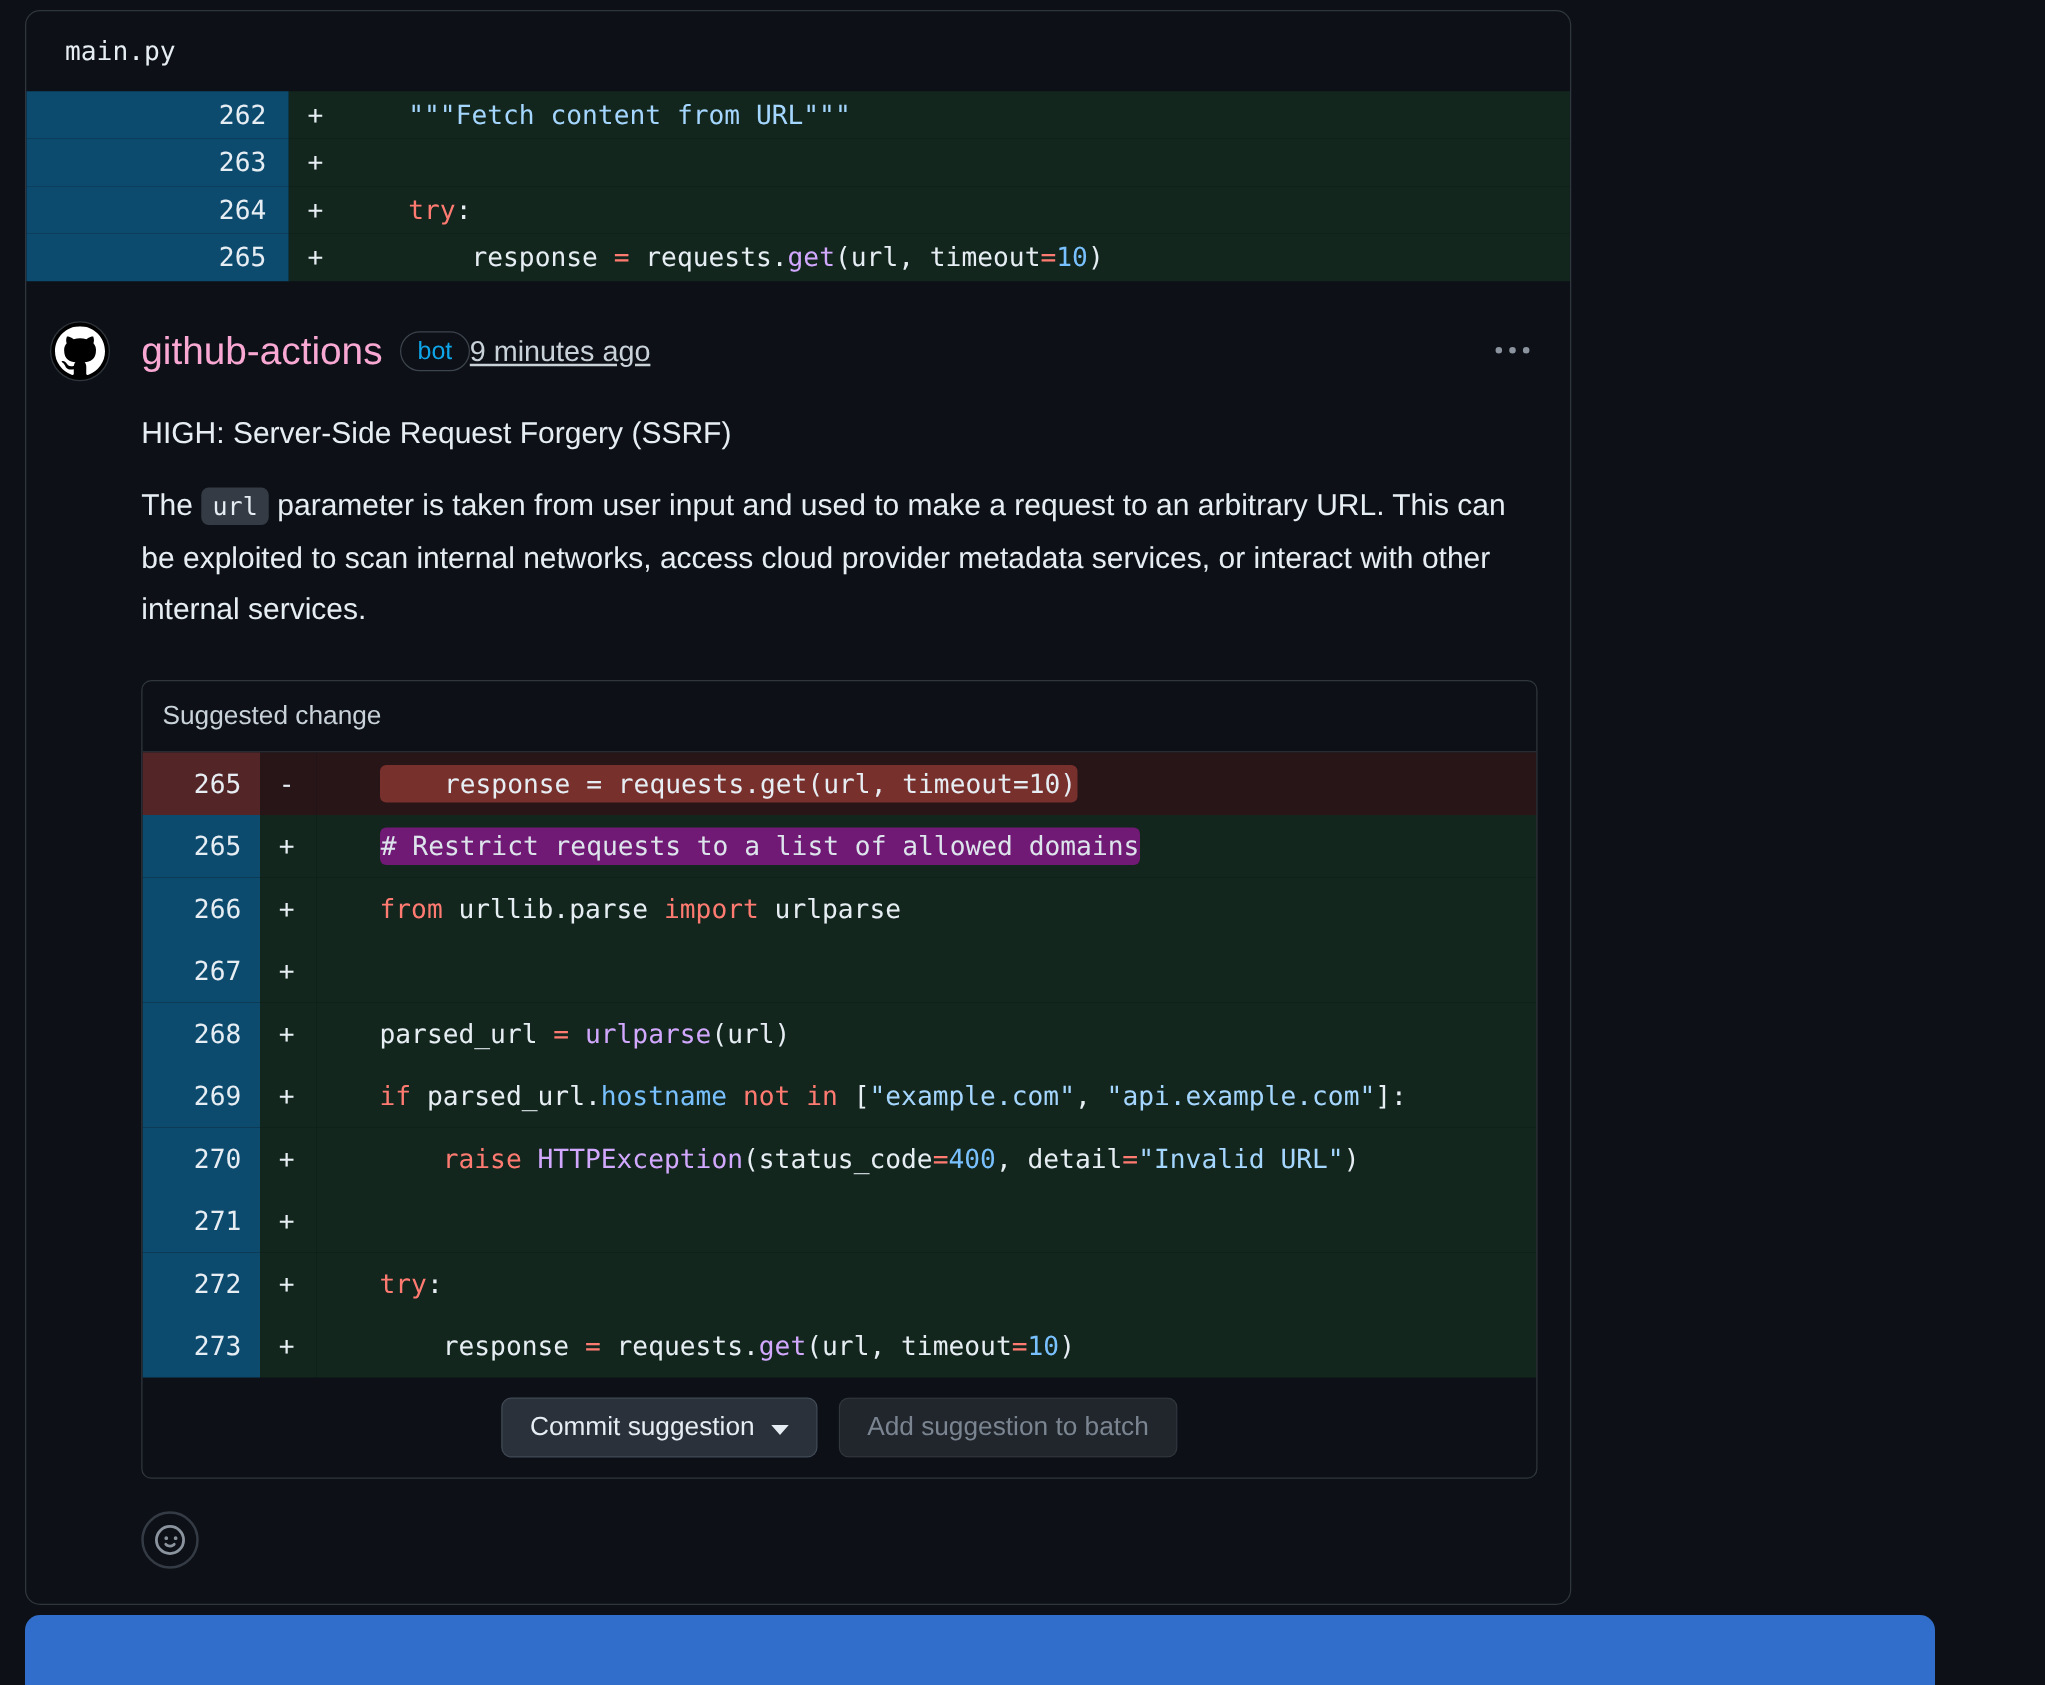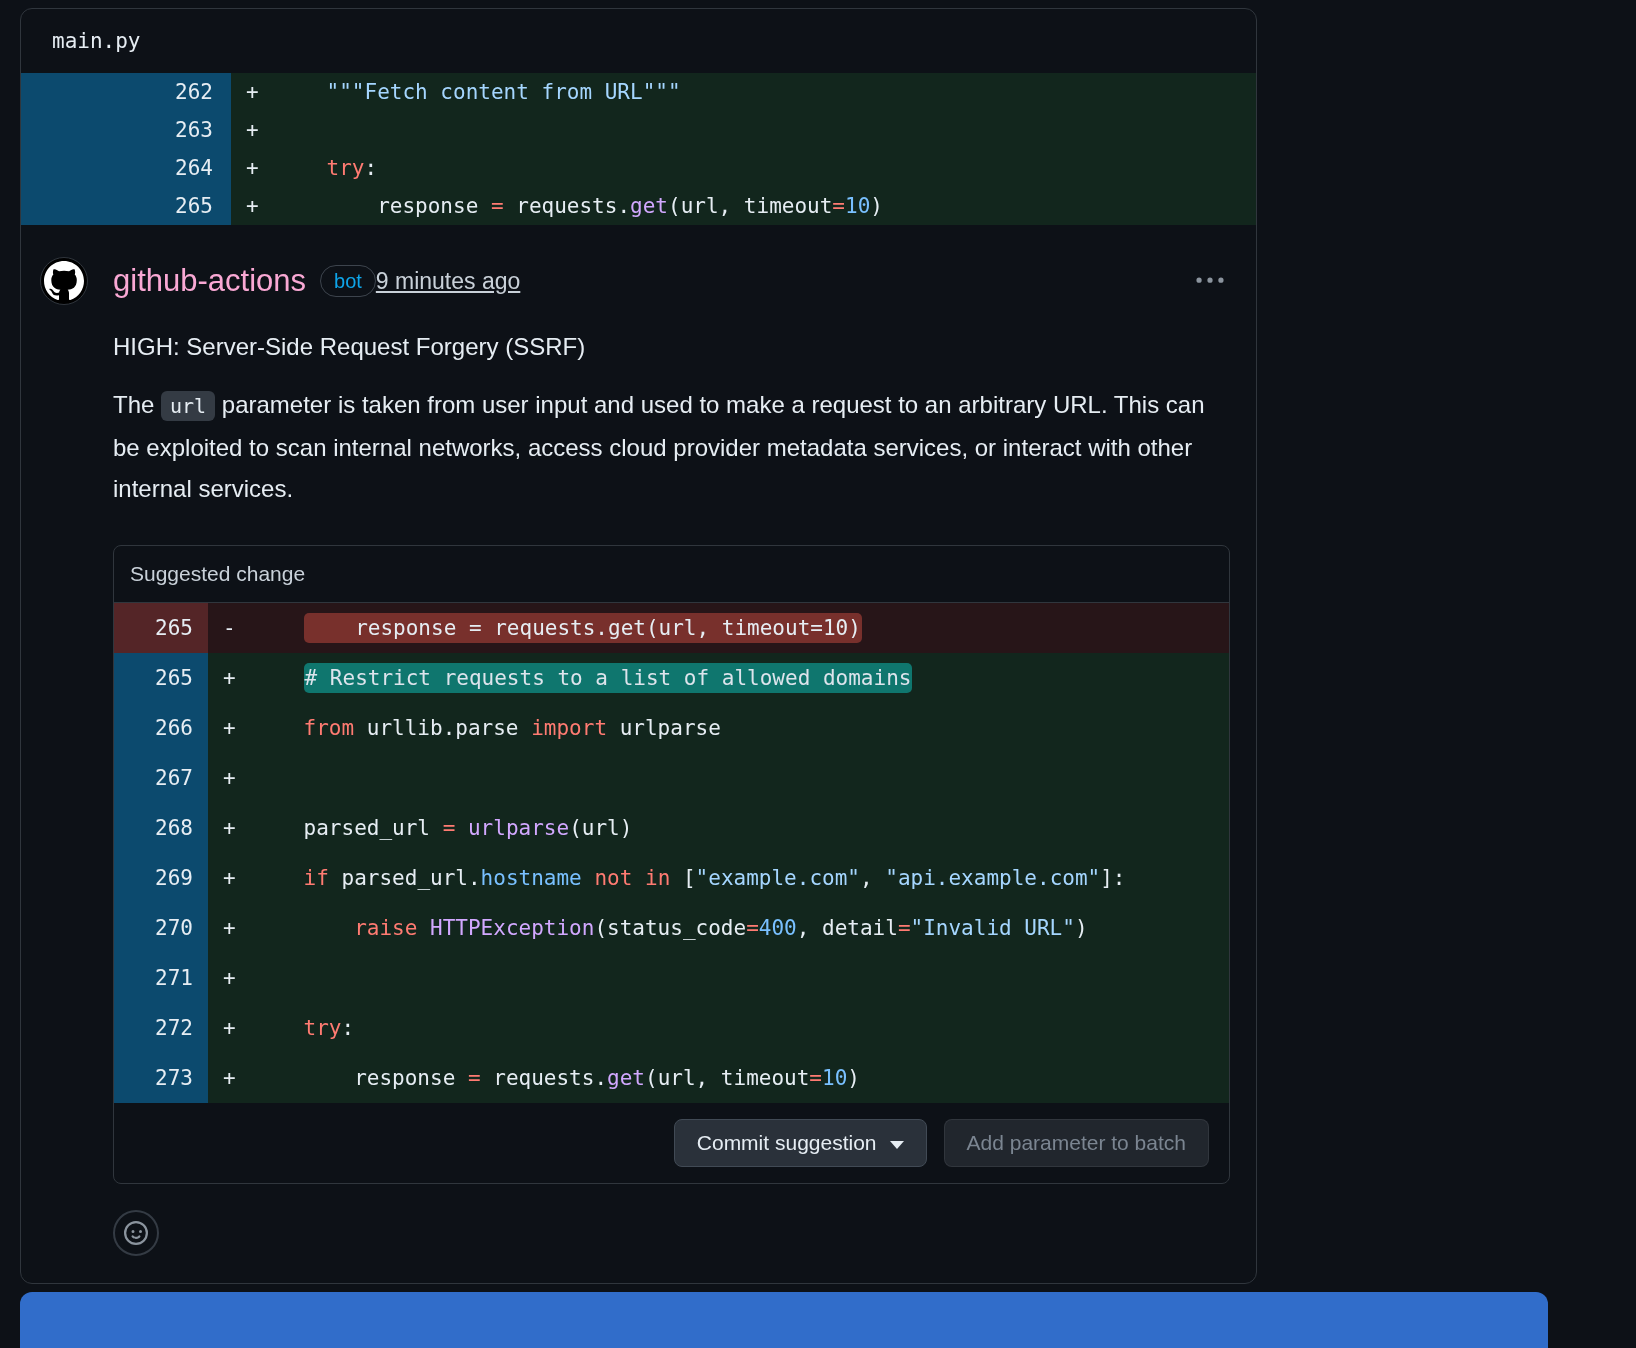--- a/index.html
+++ b/index.html
@@ -17,21 +17,21 @@
   .sug-diff .diff-row{height:50px;line-height:50px}
   .ln{flex:none;text-align:right;color:#e6edf3}
   .top-diff .ln{width:210px;padding-right:18px}
   .sug-diff .ln{width:94px;padding-right:15px}
   .sign{flex:none;width:45px;padding-left:15px}
   .code{flex:1;white-space:pre;overflow:hidden}
   .row-add .code,.row-add .sign{background:#12261d}
   .row-add .ln{background:#0c4a6e}
   .row-del .code,.row-del .sign{background:#271518}
   .row-del .ln{background:#542527}
-  .hl-add{background:#0f766e;border-radius:5px;padding:3px 1px}
+  .hl-add{background:#701a75;border-radius:5px;padding:3px 1px}
   .hl-del{background:#78302c;border-radius:5px;padding:3px 1px}
   .tk-pl{color:#e6edf3}.tk-kw{color:#ff7b72}.tk-str{color:#a5d6ff}
   .tk-num{color:#79c0ff}.tk-fn{color:#d2a8ff}.tk-attr{color:#79c0ff}.tk-cm{color:#dde4ec}
 
   
   .comment{display:flex;padding:32px 26px 28px 19px}
   .avatar{width:48px;height:48px;border-radius:50%;background:#000;flex:none;
     display:flex;align-items:center;justify-content:center;cursor:pointer;border:1px solid #30363d}
   .comment-main{flex:1;margin-left:25px;min-width:0}
   .comment-header{display:flex;align-items:center;height:48px}
@@ -41,21 +41,21 @@
   .timestamp{font-size:23px;color:#c9d1d9;text-decoration:underline;cursor:pointer}
   .kebab{margin-left:auto;cursor:pointer;padding:4px 6px;display:flex;align-items:center}
   .comment-title{margin-top:27px;font-size:24px;line-height:30px}
   .comment-body{margin-top:22px;font-size:24px;line-height:41px;max-width:1372px}
   .inline-code{font-family:"DejaVu Sans Mono",monospace;font-size:20px;background:#343b44;
     border-radius:6px;padding:3px 9px}
 
   
   .suggestion{margin-top:36px;border:1px solid #30363d;border-radius:8px;overflow:hidden;background:#0d1117}
   .suggestion-header{padding:16px;font-size:21px;color:#c9d1d9;border-bottom:1px solid #30363d}
-  .suggestion-footer{display:flex;justify-content:flex-end;gap:17px;padding:16px 20px}
+  .suggestion-footer{display:flex;justify-content:center;gap:17px;padding:16px 20px}
   .btn{font-family:"Liberation Sans",sans-serif;font-size:21px;height:48px;border-radius:8px;
     padding:0 22px;cursor:pointer;display:flex;align-items:center;gap:13px}
   .btn-commit{background:#2a313a;border:1px solid #414a55;color:#e6edf3}
   .caret{width:0;height:0;border-left:7px solid transparent;border-right:7px solid transparent;
     border-top:8px solid #e6edf3;margin-top:3px}
   .btn-batch{background:#21262d;border:1px solid rgba(240,246,252,0.08);color:#7b8591}
 
   .reaction-row{margin-top:26px}
   .emoji-btn{width:46px;height:46px;border-radius:50%;background:transparent;
     border:2px solid #343b44;display:flex;align-items:center;justify-content:center;cursor:pointer}
@@ -171,21 +171,21 @@
               <div class="ln">273</div>
               <div class="sign">+</div>
               <div class="code"><span><span class="tk-pl">        </span><span class="tk-pl">response </span><span class="tk-kw">=</span><span class="tk-pl"> requests.</span><span class="tk-fn">get</span><span class="tk-pl">(url, timeout</span><span class="tk-kw">=</span><span class="tk-num">10</span><span class="tk-pl">)</span></span></div>
             </div>
           </div>
         <div class="suggestion-footer">
           <button class="btn btn-commit">
             <span>Commit suggestion</span>
             <span class="caret"></span>
           </button>
-          <button class="btn btn-batch">Add parameter to batch</button>
+          <button class="btn btn-batch">Add suggestion to batch</button>
         </div>
       </div>
 
       <div class="reaction-row">
         <button class="emoji-btn">
           <span style="display:flex">
             <svg viewBox="0 0 16 16" width="24" height="24" fill="#8b949e" aria-hidden="true">
               <path d="M8 0a8 8 0 1 1 0 16A8 8 0 0 1 8 0ZM1.5 8a6.5 6.5 0 1 0 13 0 6.5 6.5 0 0 0-13 0Zm3.82 1.636a.75.75 0 0 1 1.038.175l.007.009c.103.118.22.222.35.31.264.178.683.37 1.285.37.602 0 1.02-.192 1.285-.371.13-.088.247-.192.35-.31l.007-.008a.75.75 0 0 1 1.222.87l-.614-.431.614.43v.001l-.001.002-.002.003-.005.007-.014.019a2.066 2.066 0 0 1-.184.213c-.16.166-.338.316-.53.445-.63.418-1.37.638-2.128.629-.946 0-1.652-.308-2.126-.63a3.331 3.331 0 0 1-.715-.657l-.014-.02-.005-.006-.002-.003v-.002h-.001l.613-.432-.614.43a.75.75 0 0 1 .184-1.043ZM12 7a1 1 0 1 1-2 0 1 1 0 0 1 2 0Zm-5 0a1 1 0 1 1-2 0 1 1 0 0 1 2 0Z"></path>
             </svg>
           </span>

